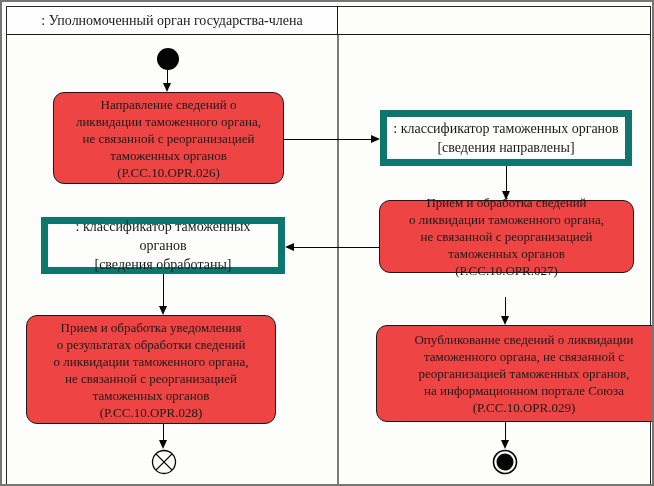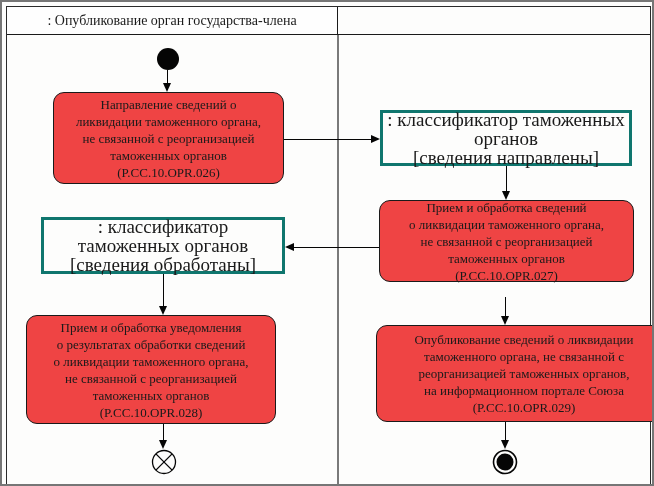--- a/index.html
+++ b/index.html
@@ -19,44 +19,44 @@
   .lane-header.left{width:331px;border-right:1px solid #1a1a1a;}
   .lane-header.right{flex:1;}
   .lane-divider{position:absolute;left:330px;top:29px;width:2px;height:449px;background:#7a7a7a;}
   
   .action{
     position:absolute;border:1px solid #1a1a1a;border-radius:11px;background:#ef4444;
     display:flex;align-items:center;justify-content:center;text-align:center;
     font-size:13px;line-height:17px;white-space:pre-line;box-sizing:border-box;padding:2px 4px;
   }
   .object{
-    position:absolute;border:3px solid #0f766e;background:#fdfdfc;
+    position:absolute;border:7px solid #0f766e;background:#fdfdfc;
     display:flex;align-items:center;justify-content:center;text-align:center;
-    font-size:19px;line-height:19px;white-space:pre-line;box-sizing:border-box;padding:2px 4px;
+    font-size:14px;line-height:19px;white-space:pre-line;box-sizing:border-box;padding:2px 4px;
   }
   .initial-node{position:absolute;width:22px;height:22px;border-radius:50%;background:#050505;}
   .final-svg{position:absolute;}
   
   .vline{position:absolute;width:1px;background:#050505;}
   .hline{position:absolute;height:1px;background:#050505;}
   .head-down{position:absolute;width:0;height:0;
     border-left:4px solid transparent;border-right:4px solid transparent;border-top:9px solid #050505;}
   .head-right{position:absolute;width:0;height:0;
     border-top:4px solid transparent;border-bottom:4px solid transparent;border-left:9px solid #050505;}
   .head-left{position:absolute;width:0;height:0;
     border-top:4px solid transparent;border-bottom:4px solid transparent;border-right:9px solid #050505;}
 </style>
 </head>
 <body>
 
 <div class="page">
 
   <div class="lane-table">
     <div class="lane-headers">
-      <div class="lane-header left">: Опубликование орган государства-члена</div>
+      <div class="lane-header left">: Уполномоченный орган государства-члена</div>
     </div>
     <div class="lane-divider"></div>
   </div>
 
   <div class="initial-node" style="left:155px;top:46px;"></div>
 
   <div>
     <div class="vline" style="left:165px;top:68px;height:14px;"></div>
     <div class="head-down" style="left:161px;top:81px;"></div>
   </div>
@@ -73,21 +73,21 @@
   </div>
 
   <div class="object" style="left:378px;top:108px;width:252px;height:56px;">: классификатор таможенных органов
 [сведения направлены]</div>
 
   <div>
     <div class="vline" style="left:504px;top:164px;height:26px;"></div>
     <div class="head-down" style="left:500px;top:189px;"></div>
   </div>
 
-  <div class="action" style="left:377px;top:198px;width:255px;height:82px;">Прием и обработка сведений
+  <div class="action" style="left:377px;top:198px;width:255px;height:73px;">Прием и обработка сведений
 о ликвидации таможенного органа,
 не связанной с реорганизацией
 таможенных органов
 (P.CC.10.OPR.027)</div>
 
   <div>
     <div class="hline" style="left:291px;top:245px;width:86px;"></div>
     <div class="head-left" style="left:283px;top:241px;"></div>
   </div>
 

